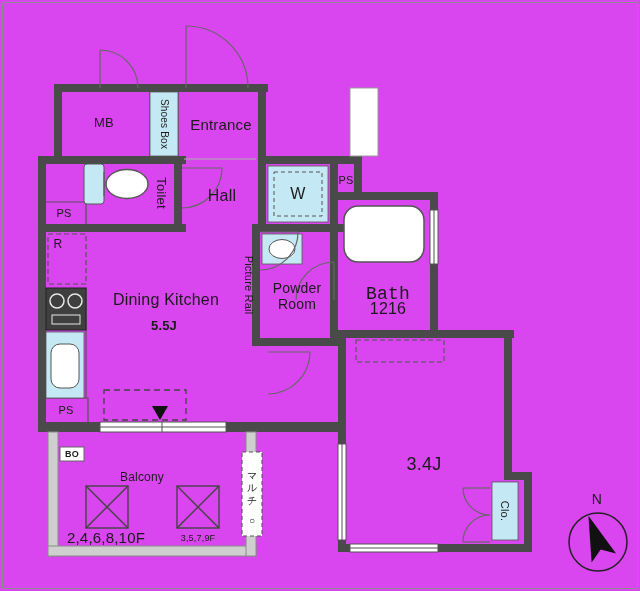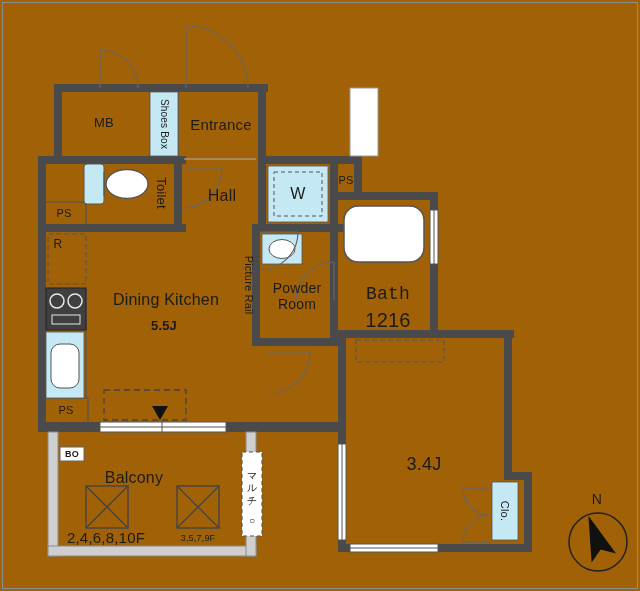--- a/index.html
+++ b/index.html
@@ -1,16 +1,16 @@
 <!DOCTYPE html>
 <html><head>
 <meta charset="utf-8">
 <style>
   html,body{margin:0;padding:0;background:#fff;}
-  #stage{position:relative;width:640px;height:591px;background:#a16207;overflow:hidden;
+  #stage{position:relative;width:640px;height:591px;background:#d946ef;overflow:hidden;
          font-family:"Liberation Sans",sans-serif;}
   .frame{position:absolute;inset:2px;border:1px solid #8c8c8c;pointer-events:none;}
   svg{position:absolute;left:0;top:0;}
   .lbl{position:absolute;transform:translate(-50%,-50%);color:#1b1b1b;
        white-space:pre-line;text-align:center;line-height:1.12;letter-spacing:0.2px;}
   .v{writing-mode:vertical-rl;}
 </style>
 </head>
 <body>
 
@@ -164,24 +164,24 @@
   <div class="lbl" style="left:346px;top:180px;font-size:11px;">PS</div>
   <div class="lbl" style="left:64px;top:213px;font-size:11px;">PS</div>
   <div class="lbl" style="left:66px;top:410px;font-size:11px;">PS</div>
   <div class="lbl" style="left:58px;top:245px;font-size:12px;">R</div>
   <div class="lbl" style="left:166px;top:300px;font-size:16px;">Dining Kitchen</div>
   <div class="lbl" style="left:164px;top:326px;font-size:13px;font-weight:bold;">5.5J</div>
   <div class="lbl v" style="left:249px;top:285px;font-size:11px;">Picture Rail</div>
   <div class="lbl" style="left:297px;top:297px;font-size:14px;">Powder
 Room</div>
   <div class="lbl" style="left:388px;top:294px;font-size:18px;font-family:Liberation Mono, monospace;">Bath</div>
-  <div class="lbl" style="left:388px;top:320px;font-size:20px;">1216</div>
+  <div class="lbl" style="left:388px;top:309px;font-size:16px;">1216</div>
   <div class="lbl" style="left:424px;top:464px;font-size:18px;">3.4J</div>
   <div class="lbl v" style="left:505px;top:511px;font-size:11px;">Clo.</div>
-  <div class="lbl" style="left:134px;top:478px;font-size:16px;">Balcony</div>
+  <div class="lbl" style="left:142px;top:478px;font-size:12px;">Balcony</div>
   <div class="lbl" style="left:72px;top:454px;font-size:9px;font-weight:bold;">BO</div>
   <div class="lbl" style="left:106px;top:538px;font-size:15px;">2,4,6,8,10F</div>
   <div class="lbl" style="left:198px;top:538px;font-size:9px;">3,5,7,9F</div>
   <div class="lbl v" style="left:252px;top:483px;font-size:10px;">マルチ</div>
   <div class="lbl" style="left:252px;top:521px;font-size:10px;">○</div>
   <div class="lbl" style="left:597px;top:500px;font-size:14px;">N</div>
 
   <div class="frame"></div>
 </div>
 

